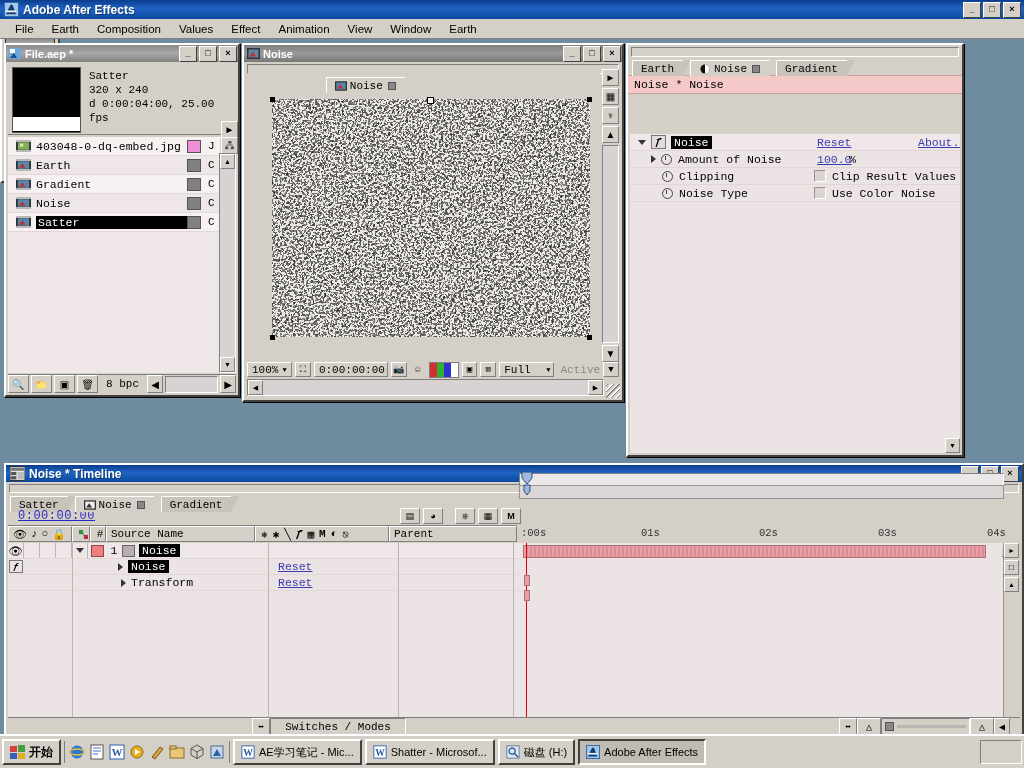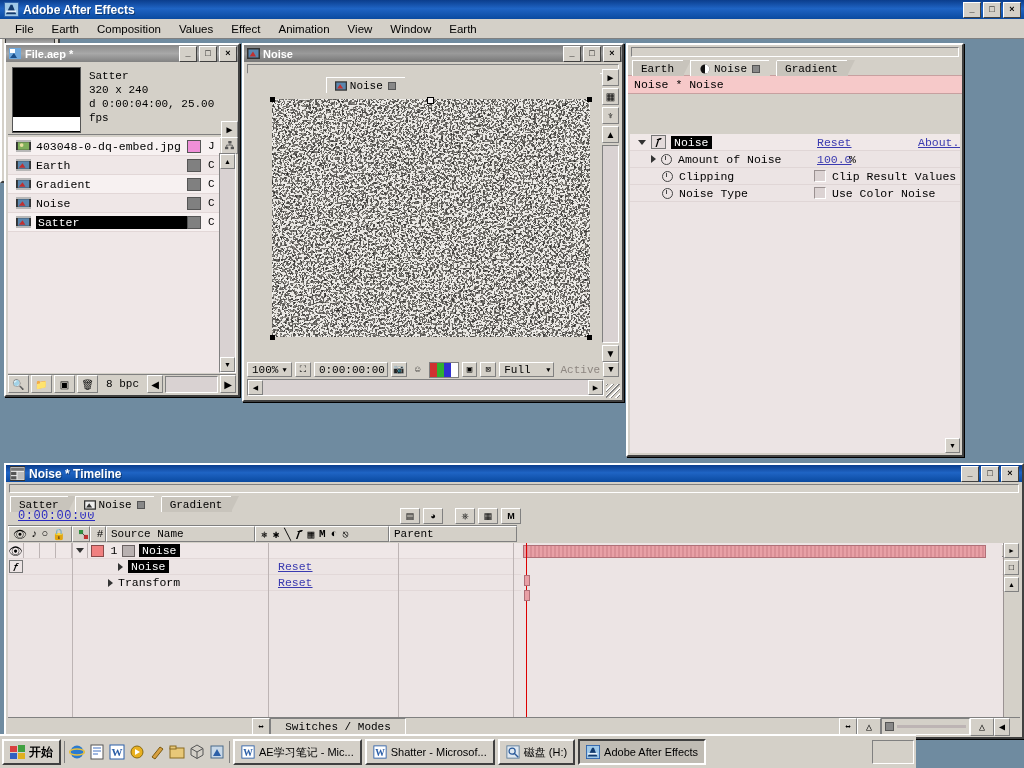--- a/index.html
+++ b/index.html
@@ -128,21 +128,21 @@
   .tl-graph{position:absolute;left:513px;right:18px;top:0;bottom:0;background:#ece4e4;}
   .ruler{position:absolute;left:513px;right:18px;top:42px;height:36px;}
   .time-tick{position:absolute;font-family:"Liberation Mono",monospace;font-size:10.5px;color:#333;top:20px;}
   .layerbar{position:absolute;left:2px;right:16px;top:2px;height:11px;
     background:repeating-linear-gradient(90deg,#e8a0a6 0 2px,#d98f96 2px 4px);border:1px solid #b07078;}
   .cti-line{position:absolute;top:0;bottom:0;width:1px;background:#d00;}
   .tl-bottom{position:absolute;left:2px;right:2px;bottom:2px;height:17px;display:flex;align-items:center;
     background:#d4d0c8;border-top:1px solid #808080;font-family:"Liberation Mono",monospace;font-size:11px;}
 
   
-  .taskbar{position:absolute;left:0;bottom:0;width:916px;height:28px;background:#d4d0c8;
+  .taskbar{position:absolute;left:0;bottom:0;width:1024px;height:28px;background:#d4d0c8;
     border-top:2px solid #fff;display:flex;align-items:center;gap:3px;padding:16px 2px;box-sizing:border-box;}
   .startbtn{height:22px;display:flex;align-items:center;gap:3px;padding:0 6px;background:#d4d0c8;
     border:2px solid;border-color:#fff #404040 #404040 #fff;font-weight:bold;font-size:12px;}
   .qlaunch{display:flex;align-items:center;gap:4px;padding:0 4px;border-left:1px solid #808080;border-right:1px solid #808080;height:22px;}
   .taskitem{height:22px;display:flex;align-items:center;gap:4px;padding:0 6px;background:#d4d0c8;
     border:2px solid;border-color:#fff #404040 #404040 #fff;font-size:11px;max-width:132px;overflow:hidden;white-space:nowrap;}
   .taskitem.active{border-color:#404040 #fff #fff #404040;background:#c0bcb4;}
   .tray{margin-left:auto;height:22px;border:1px solid;border-color:#808080 #fff #fff #808080;min-width:40px;}
 
   
@@ -623,20 +623,33 @@
         <span>╲</span>
         <span style="font-style:italic;font-weight:bold">ƒ</span>
         <span>▦</span>
         <span style="font-weight:bold">M</span>
         <span>◐</span>
         <span>⎋</span>
       </div>
       <div class="ch" style="flex:0 0 128px">Parent</div>
     </div>
 
+    <div class="ruler">
+      <div style="position:absolute;left:0;right:0;top:-34px;height:11px;border:1px solid;border-color:#808080 #fff #fff #808080;background:#ece8e8;"></div>
+      <div style="position:absolute;left:0;right:0;top:-22px;height:12px;background:#ddd6d6;border:1px solid #9a9292;"></div>
+      <svg style="position:absolute;left:2px;top:-36px;width:12px;height:30px" viewBox="0 0 12 30">
+        <path d="M1 1 H11 V7 L6 13 L1 7 Z" fill="#9fb8dc" stroke="#2a4c7c"></path>
+        <path d="M3 14 H9 V20 L6 24 L3 20 Z" fill="#9fb8dc" stroke="#2a4c7c"></path>
+      </svg>
+      <div class="time-tick" style="left:2px">:00s</div>
+      <div class="time-tick" style="left:122px">01s</div>
+      <div class="time-tick" style="left:240px">02s</div>
+      <div class="time-tick" style="left:359px">03s</div>
+      <div class="time-tick" style="left:468px">04s</div>
+    </div>
 
     <div class="tl-rowarea">
 
       <div class="tl-row" style="background:#efe7e7">
         <span class="cell" style="width:16px;justify-content:center">👁</span>
         <span class="cell" style="width:16px"></span>
         <span class="cell" style="width:16px"></span>
         <span class="cell" style="width:16px"></span>
         <span class="cell" style="width:16px;justify-content:center">
           <span class="tri-d"></span>
@@ -677,21 +690,21 @@
           <span class="tri"></span>
           <span class="sel-name">Noise</span>
         </span>
         <span class="cell" style="width:130px;border:none;padding-left:10px">
           <span class="link">Reset</span>
         </span>
       </div>
 
       <div class="tl-row">
         <span class="cell" style="width:64px;border:none"></span>
-        <span class="cell" style="width:196px;border:none;padding-left:36px;gap:5px">
+        <span class="cell" style="width:196px;border:none;padding-left:49px;gap:5px">
           <span class="tri"></span>
           <span>Transform</span>
         </span>
         <span class="cell" style="width:130px;border:none;padding-left:10px">
           <span class="link">Reset</span>
         </span>
       </div>
 
       <div style="position:absolute;left:64px;top:0;bottom:0;width:1px;background:#bdb4b4"></div>
       <div style="position:absolute;left:260px;top:0;bottom:0;width:1px;background:#bdb4b4"></div>

